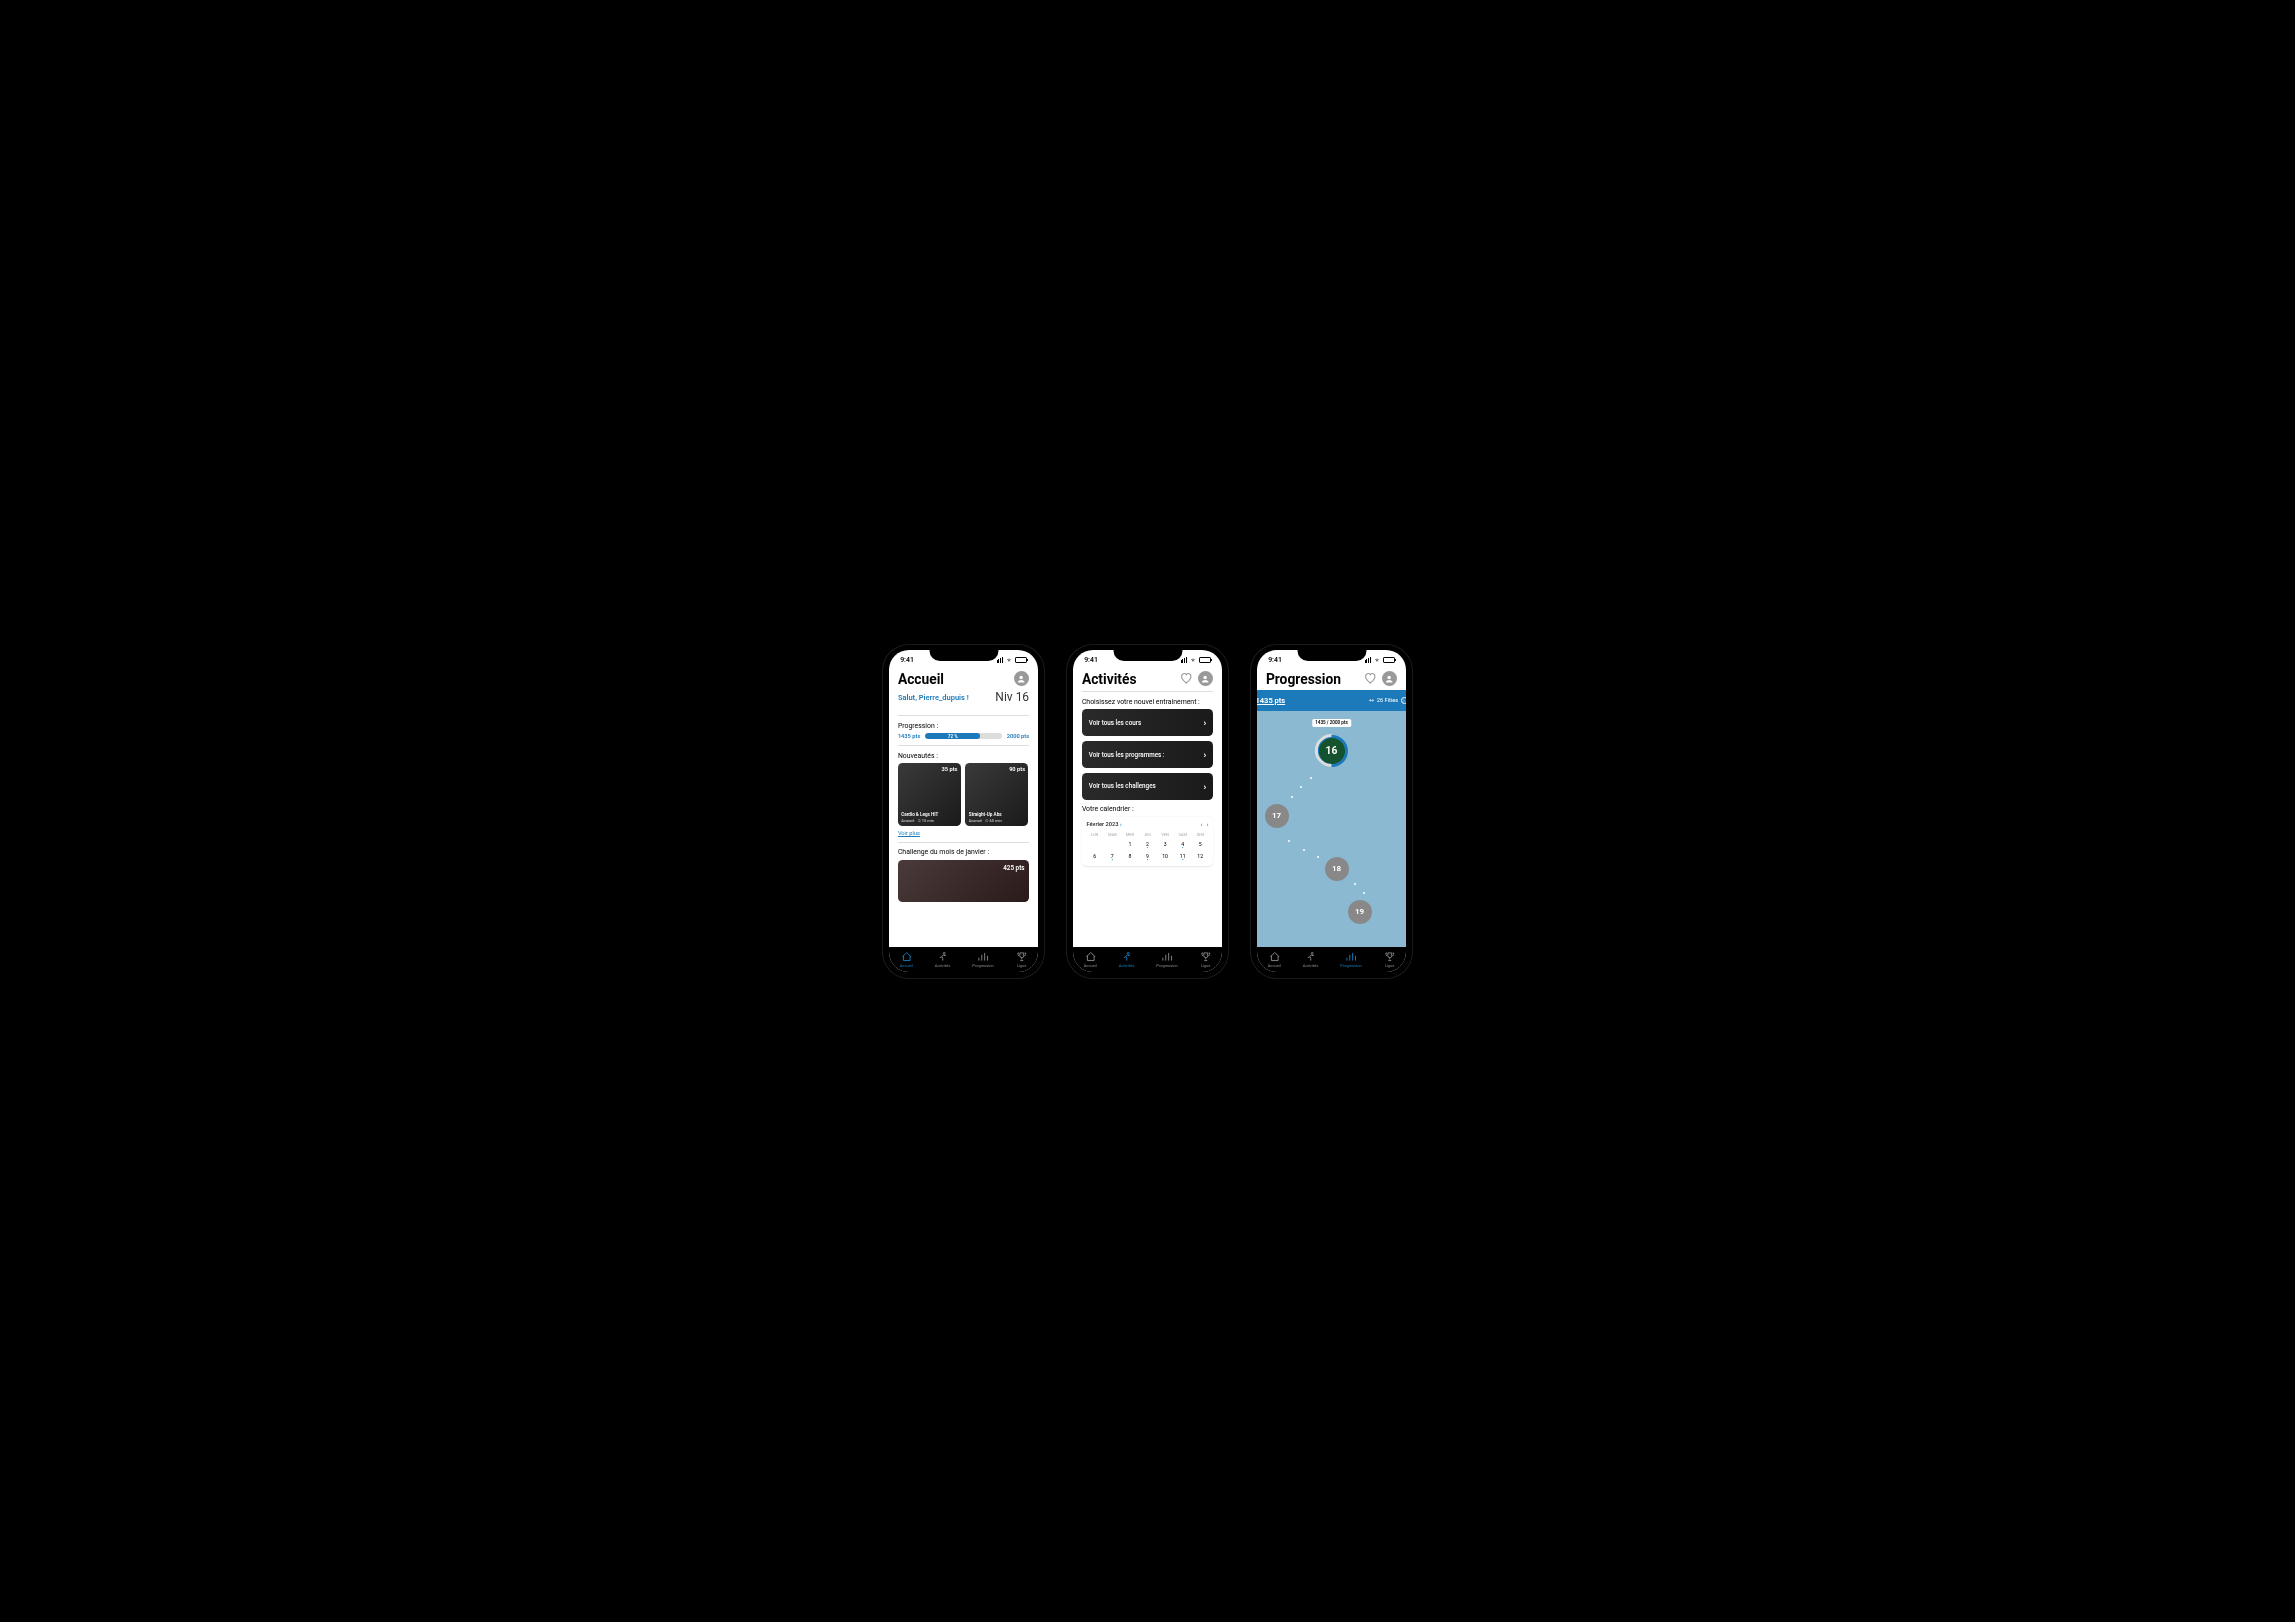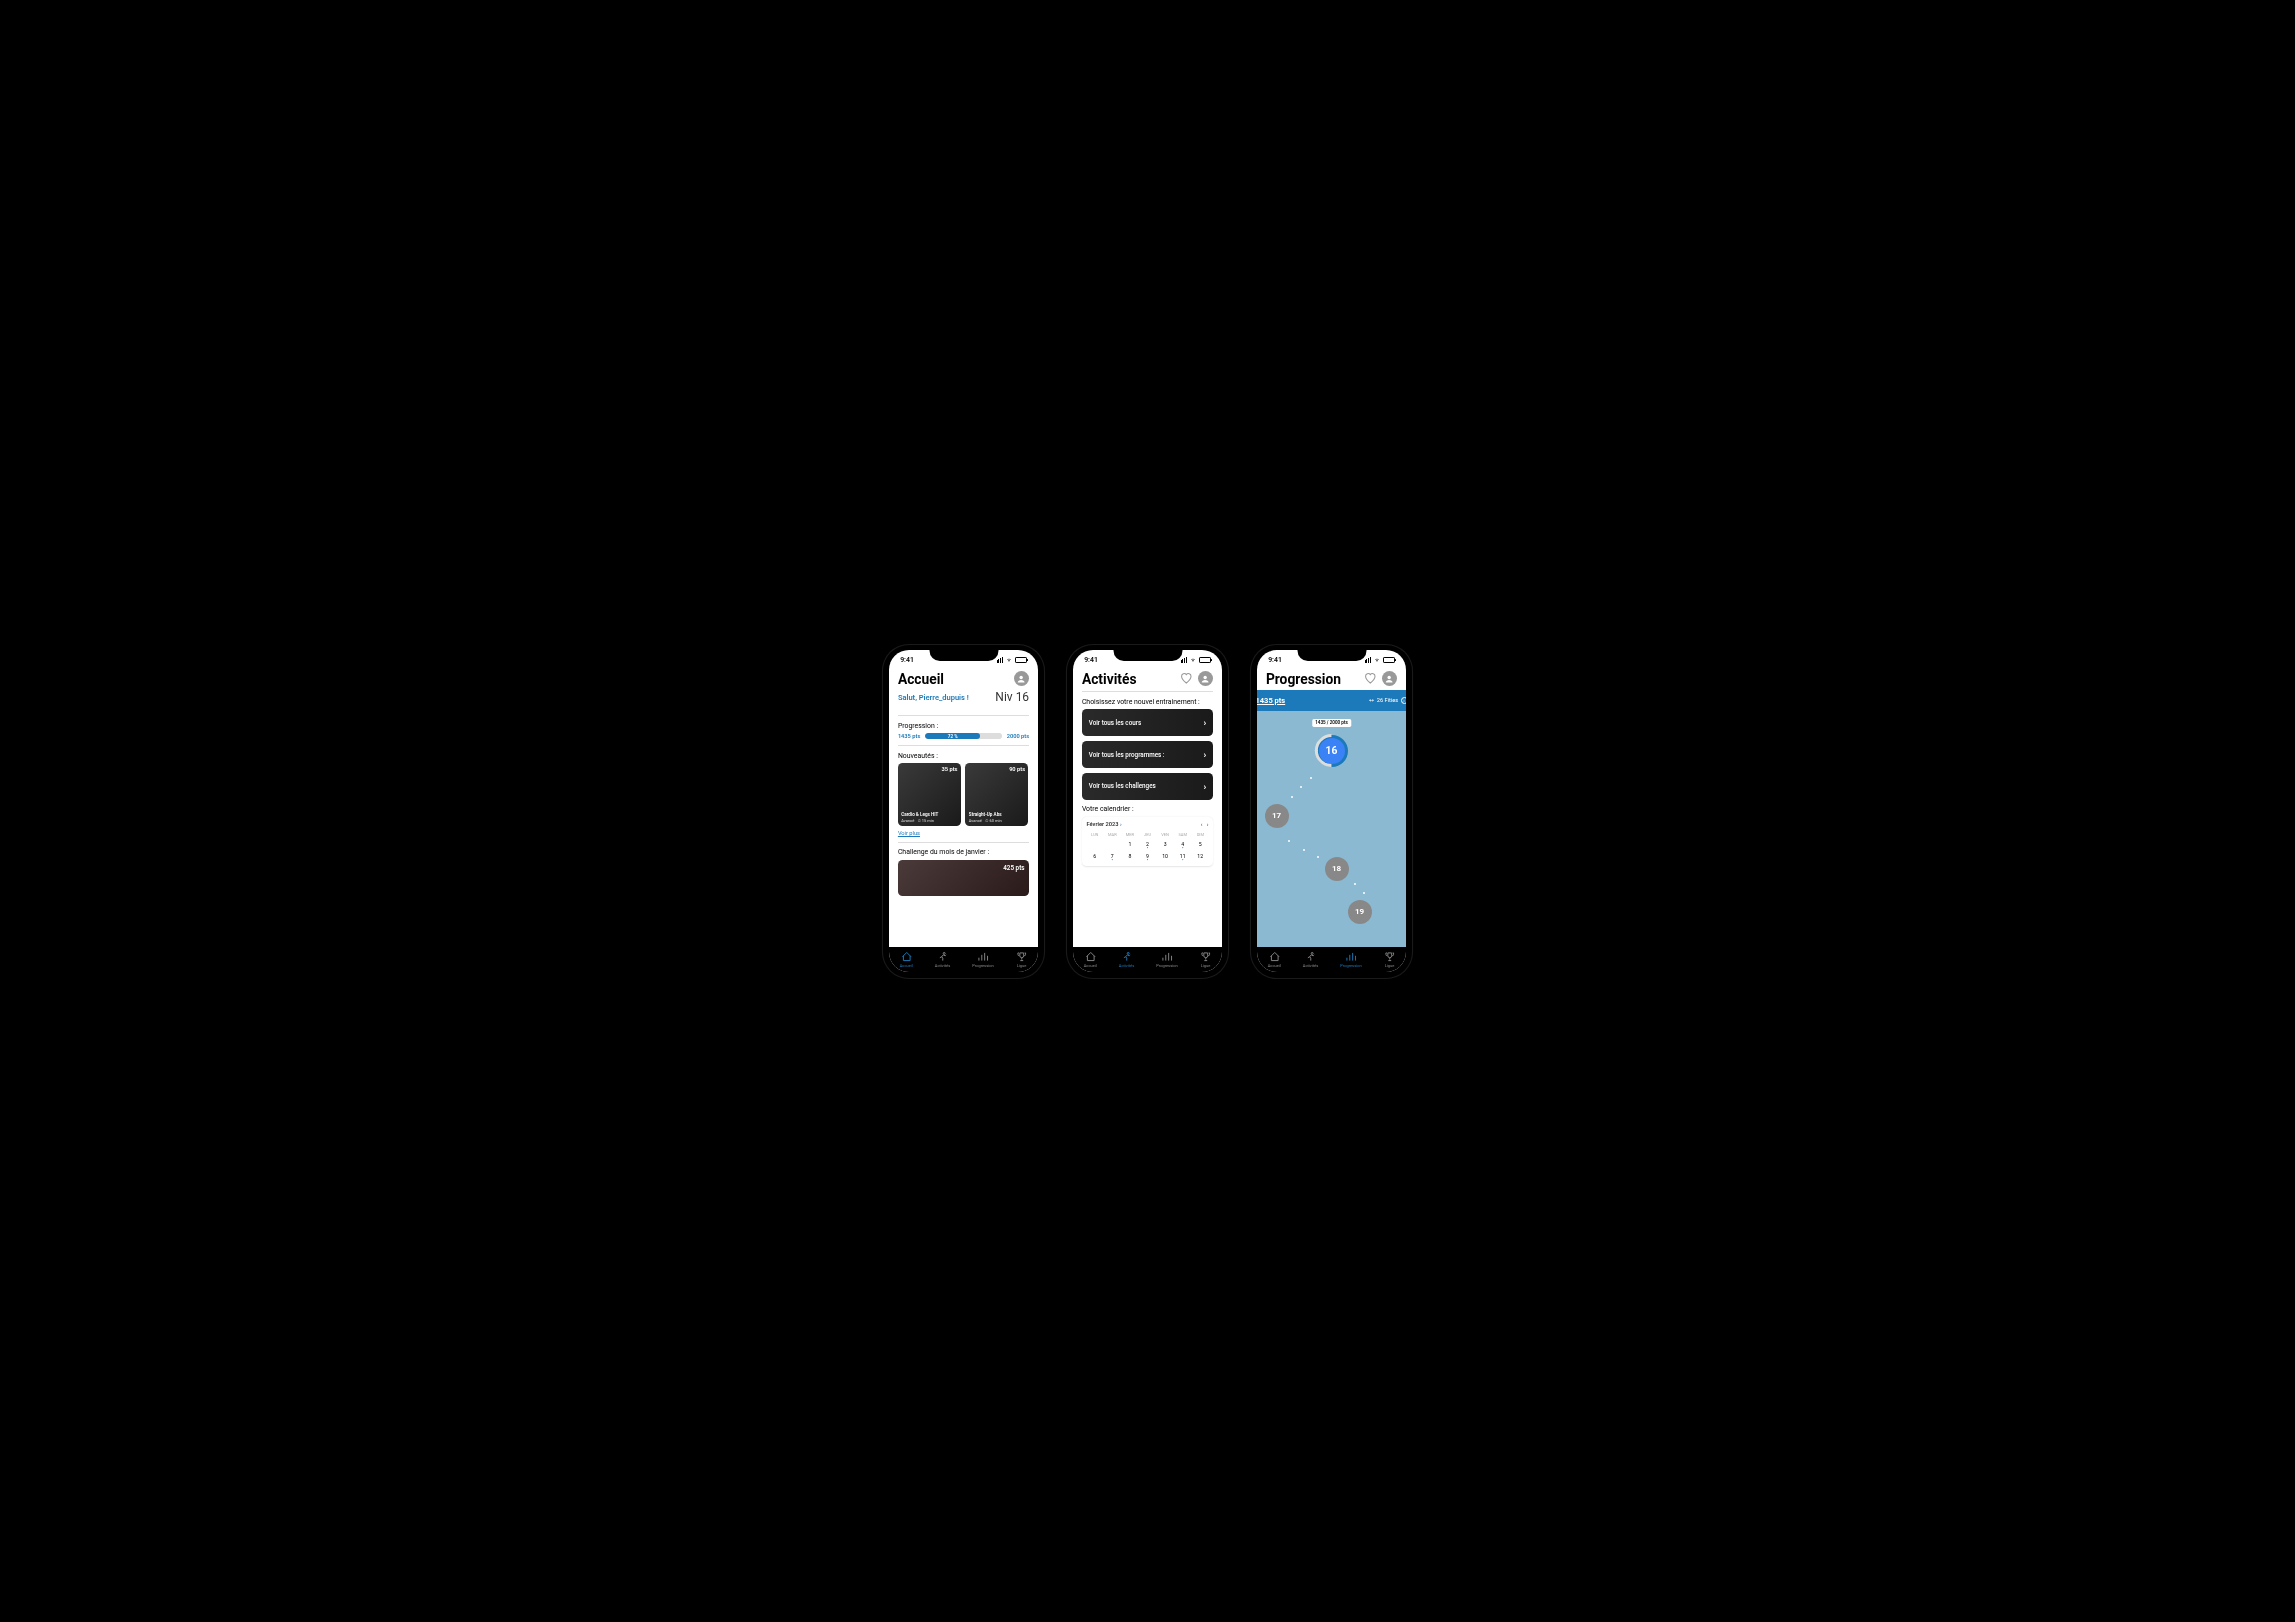--- a/index.html
+++ b/index.html
@@ -33,42 +33,42 @@
 .pts-right{color:#1d7aba;font-weight:600}
 .progress-bar{flex:1;height:5.7px;background:#ddd;border-radius:2.9px;position:relative;overflow:hidden}
 .progress-fill{height:100%;background:#1d7aba;border-radius:2.9px;display:flex;align-items:center;justify-content:center;color:#fff;font-size:4.6px;font-weight:600}
 .cards-row{display:flex;gap:4.6px;overflow:hidden}
 .card{min-width:63px;height:63px;border-radius:4.6px;background:linear-gradient(135deg,#3a3a3a,#1a1a1a);position:relative;padding:3.4px;color:#fff;display:flex;flex-direction:column;justify-content:space-between}
 .card-pts{text-align:right;font-size:5.7px;font-weight:600}
 .card-bottom{font-size:4.6px}
 .card-title{font-weight:600;margin-bottom:1.1px}
 .card-meta{display:flex;gap:3.4px;opacity:.8;font-size:4px}
 .voir-plus{color:#1d7aba;font-size:5.7px;text-decoration:underline;margin-top:2.3px;display:inline-block}
-.challenge-card{height:36px;border-radius:4.6px;background:linear-gradient(135deg,#4a3a3a,#2a1a1a);position:relative;padding:4.6px;color:#fff}
+.challenge-card{height:42px;border-radius:4.6px;background:linear-gradient(135deg,#4a3a3a,#2a1a1a);position:relative;padding:4.6px;color:#fff}
 .challenge-pts{text-align:right;font-size:6.3px;font-weight:600}
 .nav{display:flex;background:#000;padding:3.4px 0;justify-content:space-around}
 .nav-item{display:flex;flex-direction:column;align-items:center;gap:1.1px;color:#888;font-size:4px}
 .nav-item.active{color:#1d7aba}
 .nav-icon{width:11.5px;height:11.5px}
 .training-btn{display:flex;align-items:center;justify-content:space-between;background:linear-gradient(90deg,#2a2a2a,#1a1a1a);color:#fff;padding:8px 6.9px;border-radius:4.6px;margin-bottom:4.6px;font-size:6.3px;font-weight:500}
 .chevron{font-size:9.2px;font-weight:700}
 .calendar{background:#fff;border-radius:4.6px;padding:4.6px;box-shadow:0 0.6px 1.7px rgba(0,0,0,.1)}
 .cal-header{display:flex;justify-content:space-between;align-items:center;margin-bottom:4.6px;font-size:5.7px}
 .cal-title{font-weight:600;color:#333}
 .cal-arrow{color:#1d7aba;font-weight:700;cursor:pointer}
 .cal-days{display:grid;grid-template-columns:repeat(7,1fr);gap:1.1px;font-size:4px;color:#aaa;text-align:center;margin-bottom:2.3px}
 .cal-dates{display:grid;grid-template-columns:repeat(7,1fr);gap:1.1px;font-size:5.2px;text-align:center}
 .cal-dates span{padding:2.3px 0;position:relative}
 .cal-dates .dot::after{content:"•";position:absolute;bottom:-1.7px;left:50%;transform:translateX(-50%);color:#1d7aba;font-size:4.6px}
 .prog-banner{background:#1d7aba;color:#fff;padding:5.7px 8px;display:flex;justify-content:space-between;align-items:center;margin:0 -9.2px}
 .prog-pts{font-weight:700;text-decoration:underline;font-size:7.5px}
 .prog-fities{font-size:5.7px;display:flex;align-items:center;gap:2.3px}
 .prog-map{background:#8bb9d1;margin:0 -9.2px;flex:1;position:relative;overflow:hidden}
 .level-node{position:absolute;width:24px;height:24px;border-radius:50%;background:#888;color:#fff;display:flex;align-items:center;justify-content:center;font-weight:700;font-size:8px}
-.level-current{width:32px;height:32px;background:#3b82f6;border:3.4px solid #1d7aba;position:absolute;border-radius:50%;display:flex;align-items:center;justify-content:center;color:#fff;font-weight:700;font-size:10.3px}
+.level-current{width:32px;height:32px;background:#14532d;border:3.4px solid #1d7aba;position:absolute;border-radius:50%;display:flex;align-items:center;justify-content:center;color:#fff;font-weight:700;font-size:10.3px}
 .level-current::before{content:"";position:absolute;inset:-3.4px;border-radius:50%;border:3.4px solid #ddd;border-top-color:transparent;border-right-color:transparent;transform:rotate(45deg)}
 .tooltip{position:absolute;background:#fff;padding:1.7px 3.4px;border-radius:1.7px;font-size:4.6px;font-weight:600;white-space:nowrap}
 .path-dot{position:absolute;width:2.9px;height:2.9px;background:#fff;border-radius:50%}
 .info-circle{width:6.9px;height:6.9px;border:0.6px solid #fff;border-radius:50%;display:inline-flex;align-items:center;justify-content:center;font-size:4px}
 </style>
 </head>
 <body>
 
 <div class="phone">
   <div class="notch"></div>

